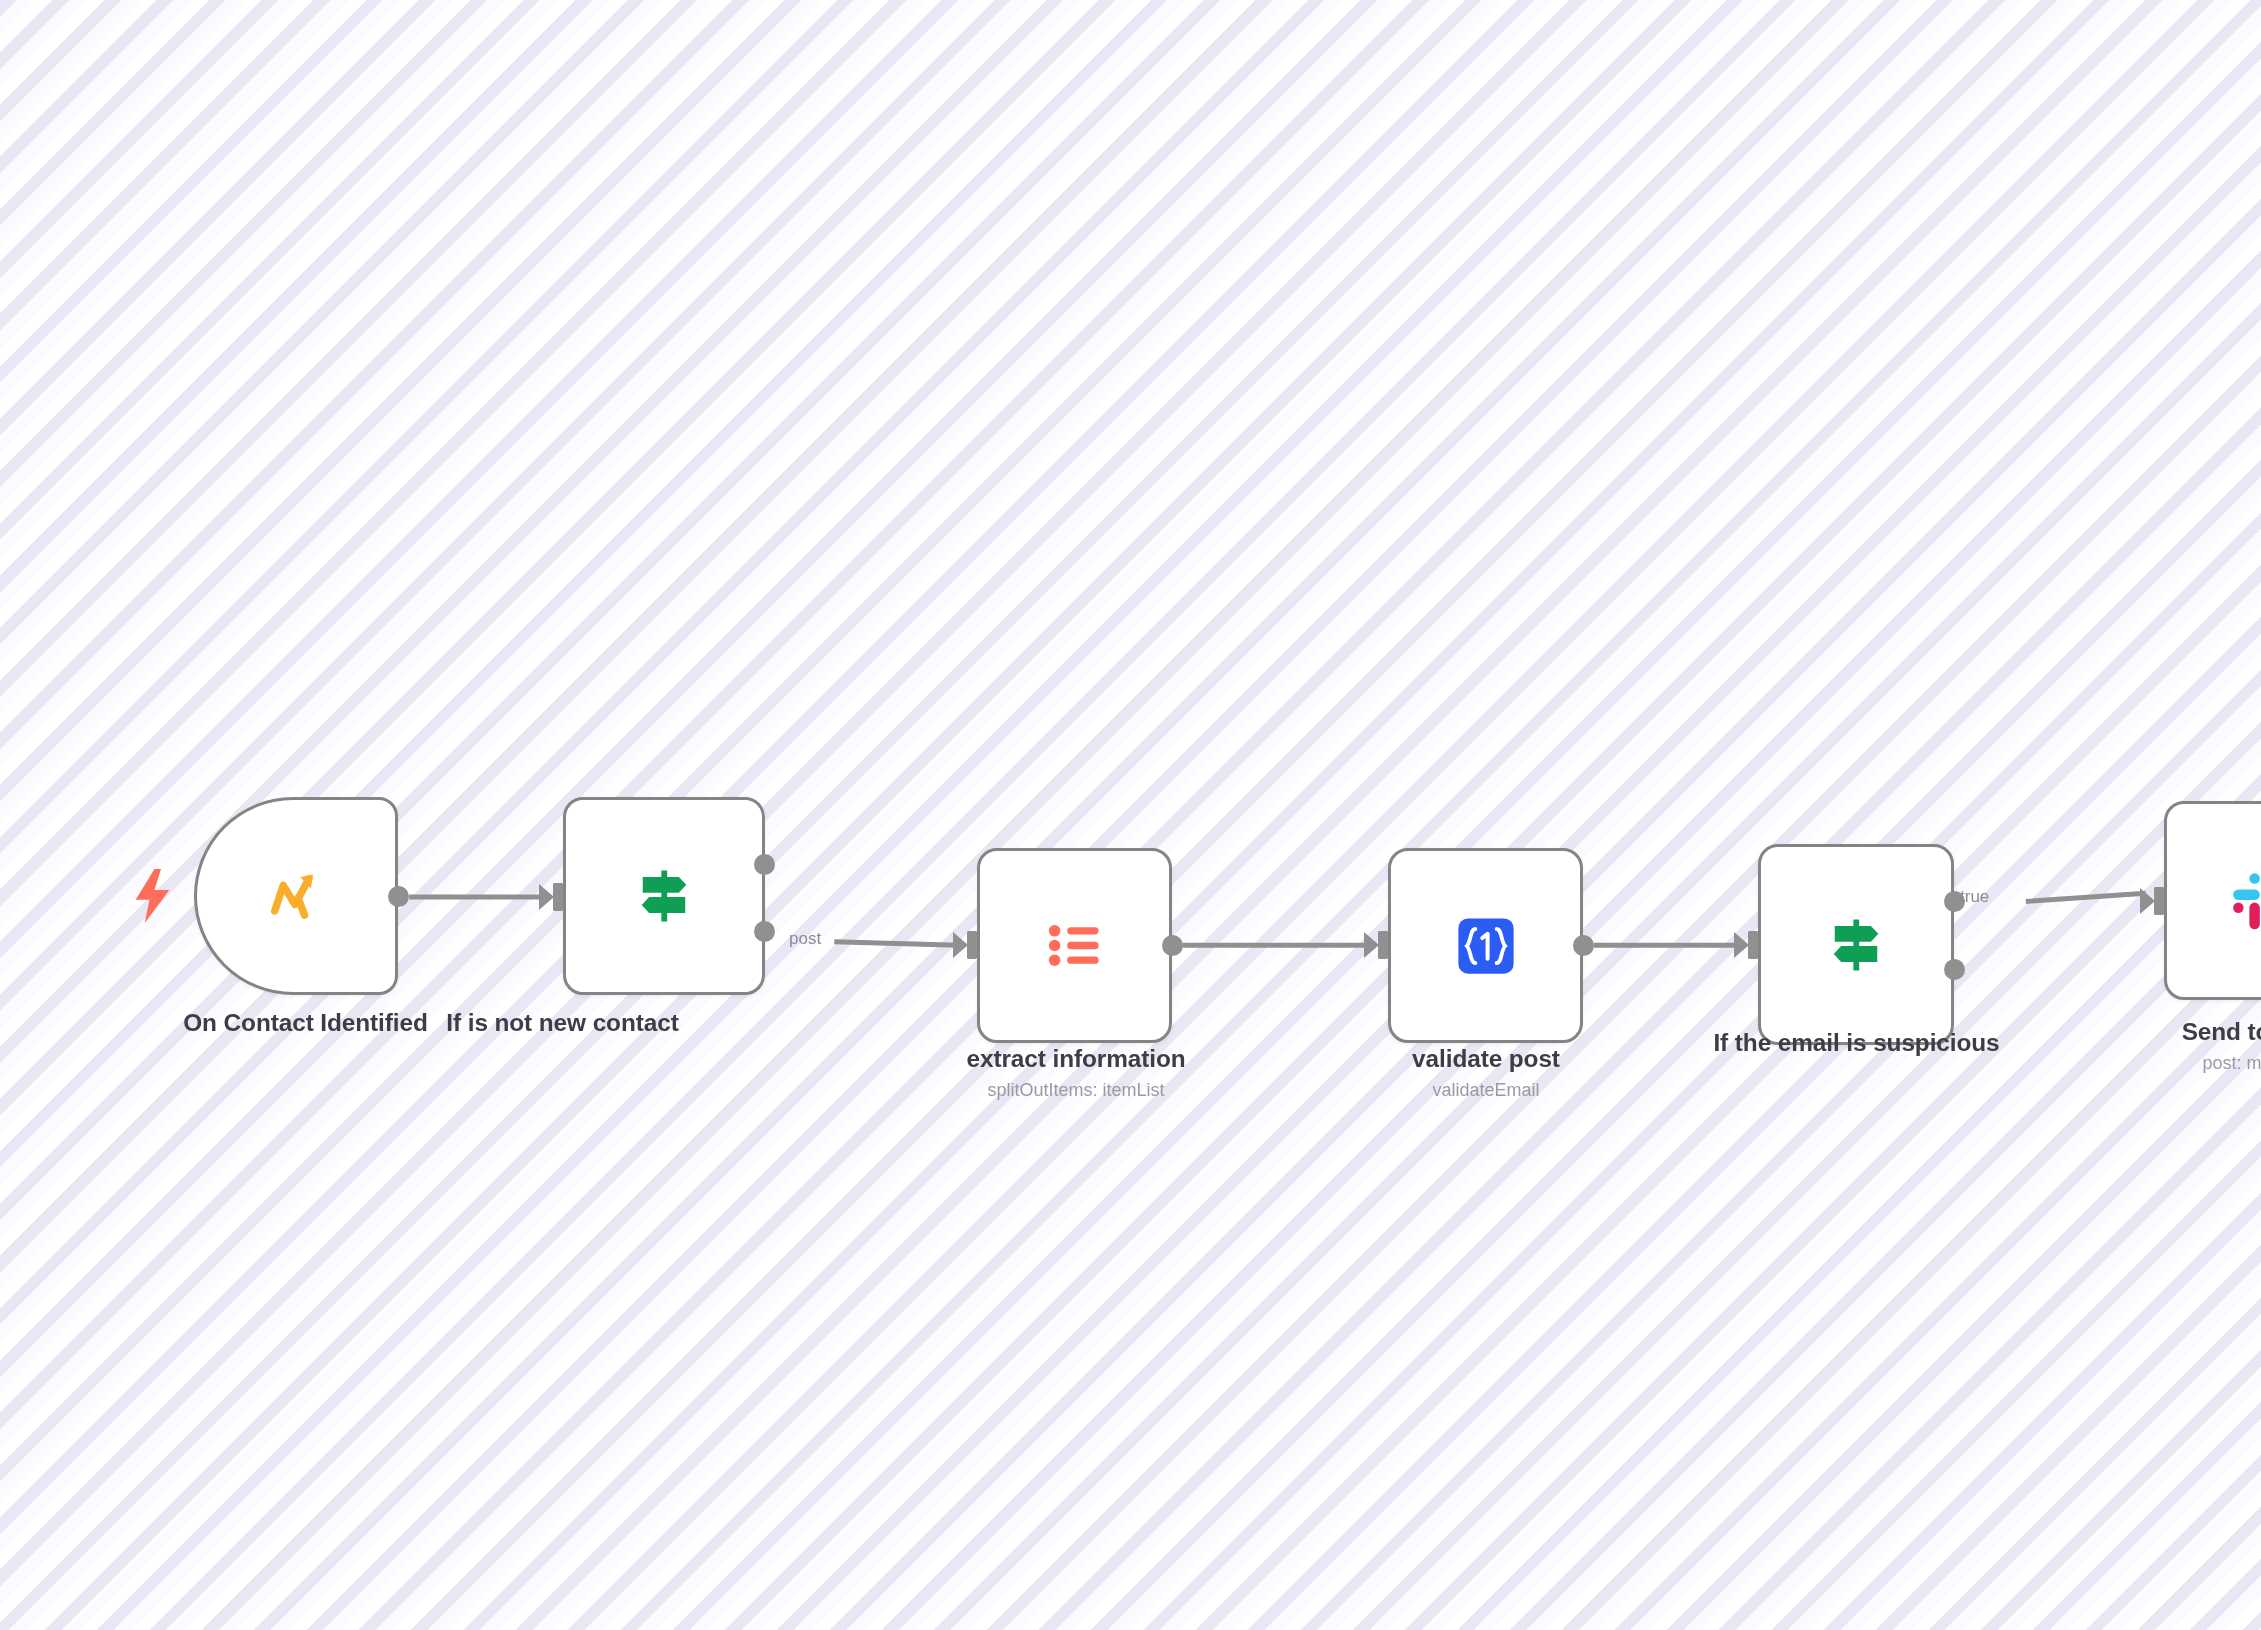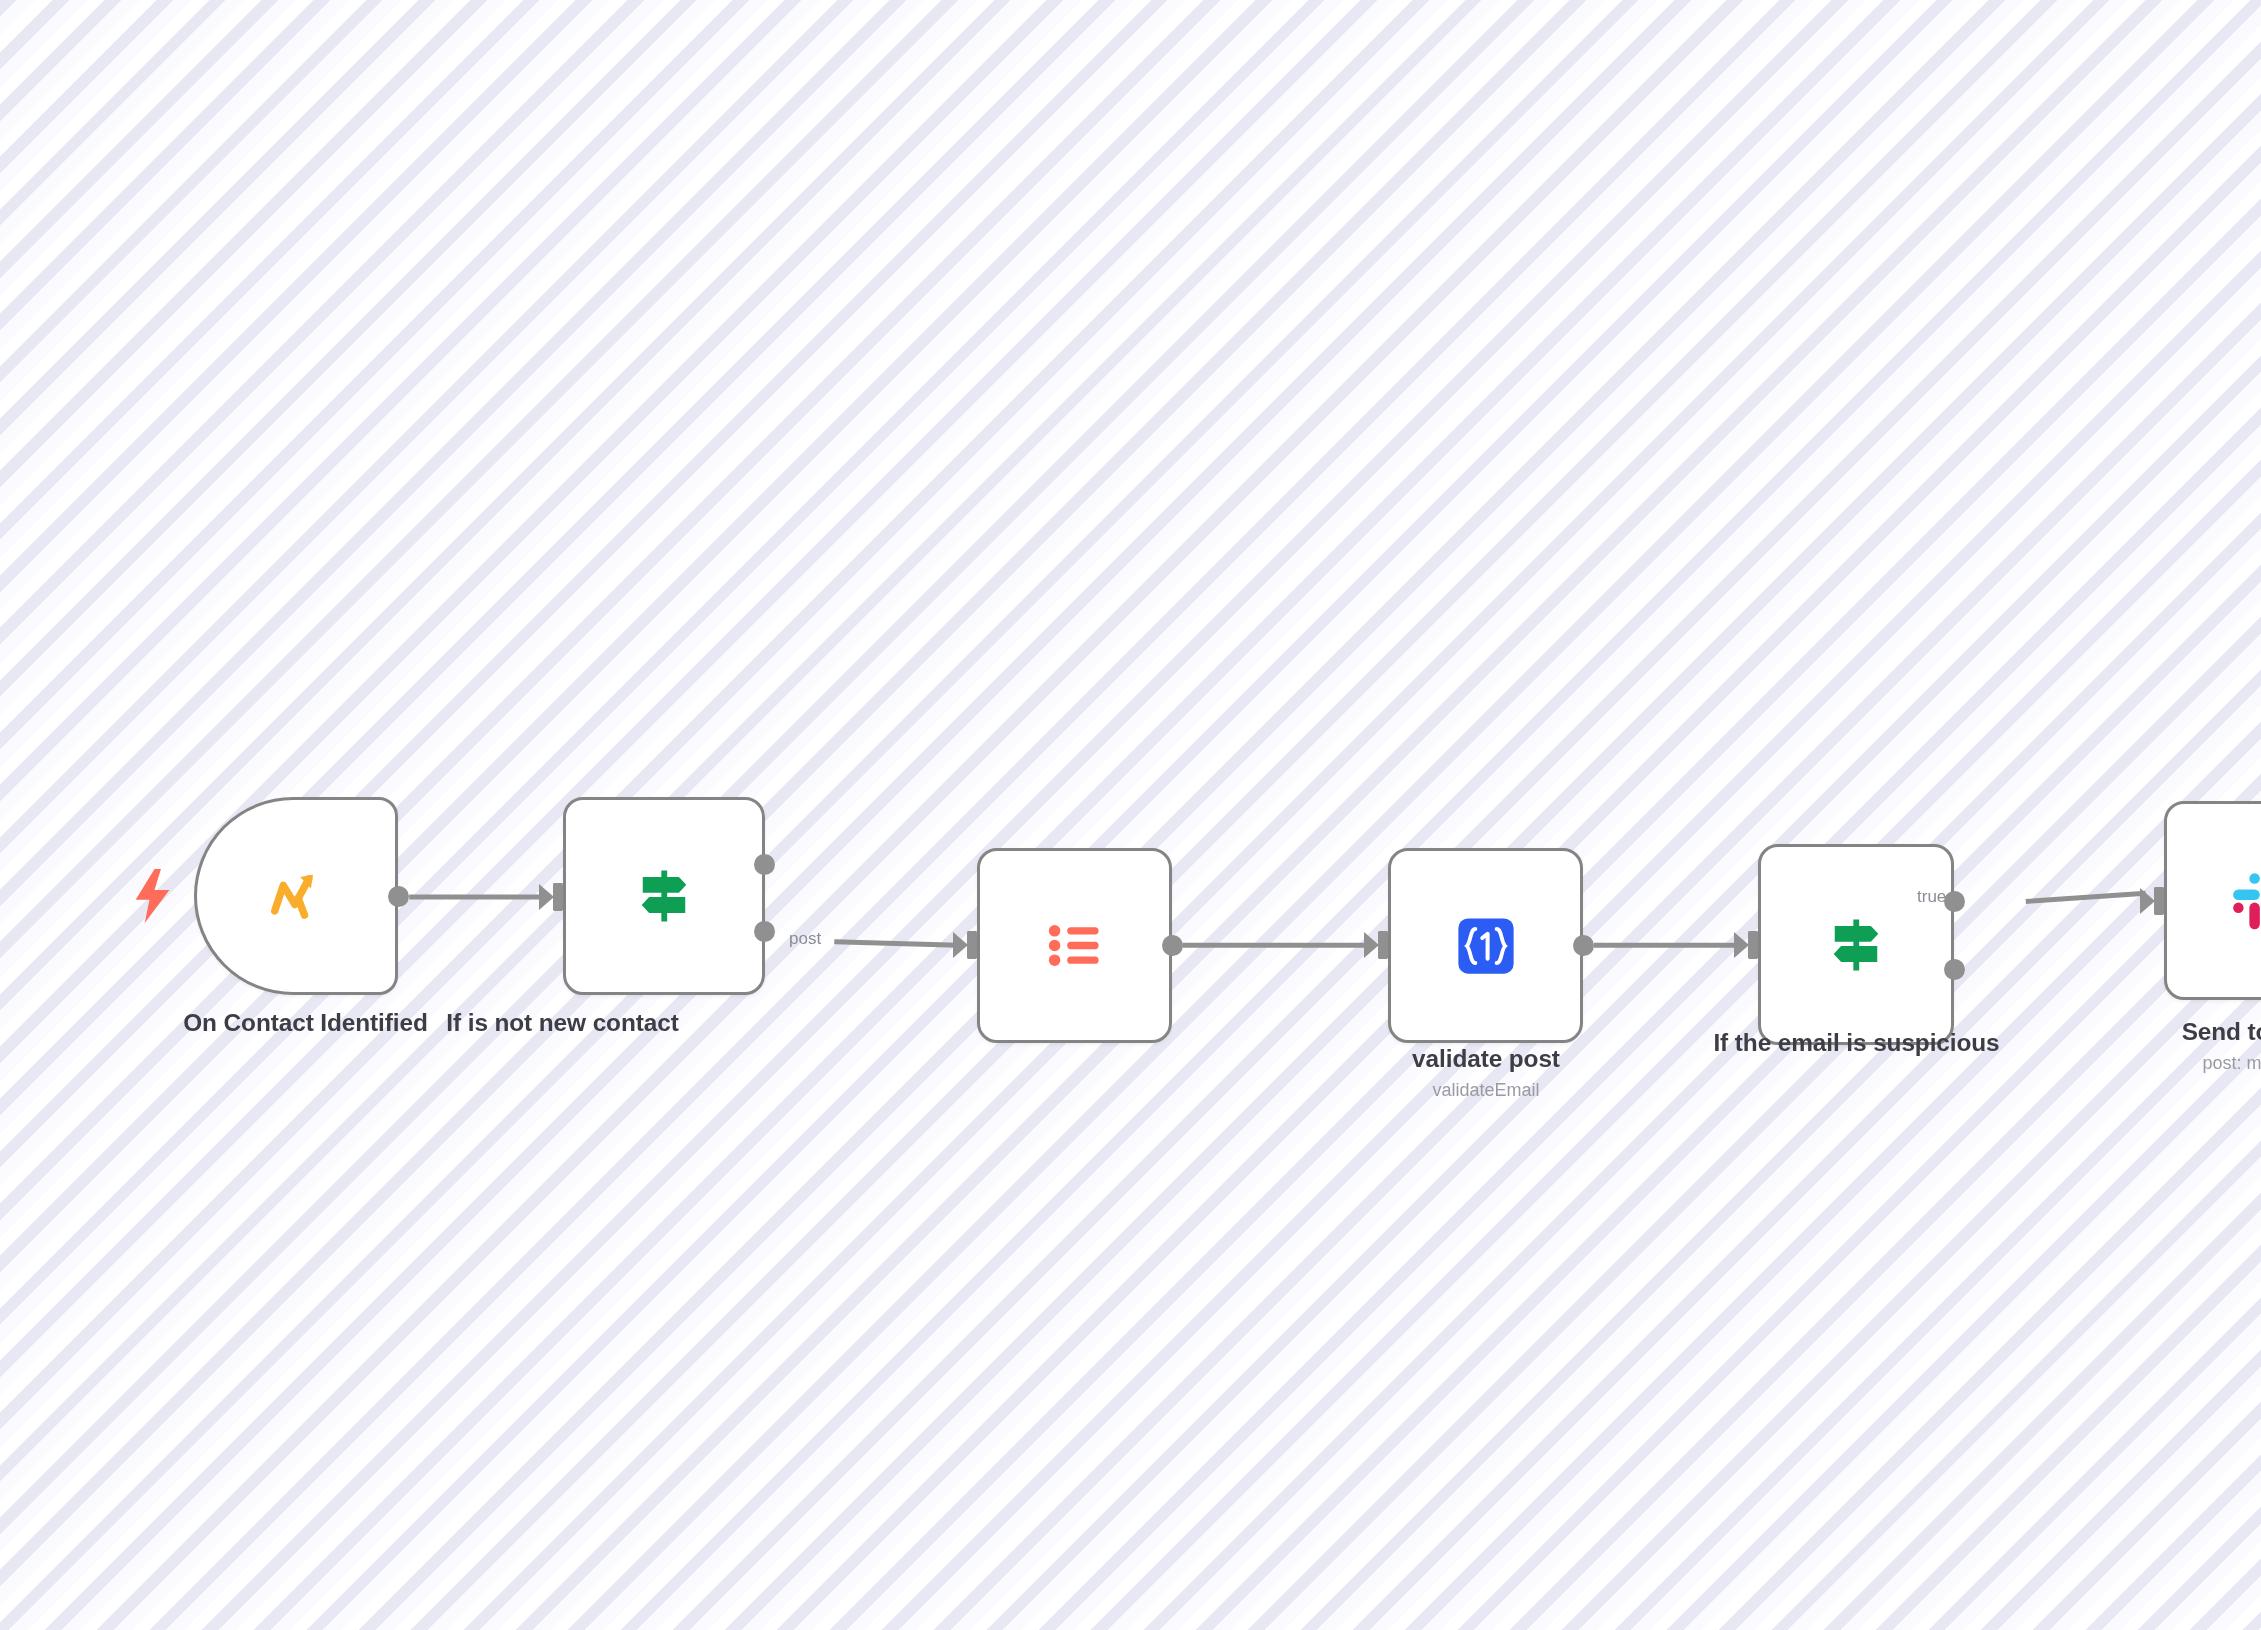--- a/index.html
+++ b/index.html
@@ -184,20 +184,24 @@
         <circle cx="13" cy="32" r="5.5" fill="#ff6d5a"></circle>
         <circle cx="13" cy="46" r="5.5" fill="#ff6d5a"></circle>
         <rect x="25" y="14.5" width="30" height="7" rx="3.5" fill="#ff6d5a"></rect>
         <rect x="25" y="28.5" width="30" height="7" rx="3.5" fill="#ff6d5a"></rect>
         <rect x="25" y="42.5" width="30" height="7" rx="3.5" fill="#ff6d5a"></rect>
       </svg>
     </span>
   </div>
   <div class="port-in" style="left:967px; top:931px;"></div>
   <div class="port-out" style="left:1162px; top:935px;"></div>
+  <div class="node-caption" style="left:877px; top:1045px; width:398px;">
+    <div class="node-title">extract information</div>
+    <div class="node-subtitle">splitOutItems: itemList</div>
+  </div>
 
   <div class="node" style="left:1388px; top:848px; width:195px; height:195px;">
     <span>
       <svg class="icon" viewBox="0 0 64 64" width="68" height="68">
         <rect x="6" y="6" width="52" height="52" rx="9" fill="#2b5df5"></rect>
         <path d="M22 16 C17 16 18 28 14 32 C18 36 17 48 22 48" stroke="#ffffff" stroke-width="3.6" fill="none" stroke-linecap="round"></path>
         <path d="M42 16 C47 16 46 28 50 32 C46 36 47 48 42 48" stroke="#ffffff" stroke-width="3.6" fill="none" stroke-linecap="round"></path>
         <path d="M28.5 24.5 L33.5 20.5 L33.5 44" stroke="#ffffff" stroke-width="3.8" fill="none" stroke-linecap="round" stroke-linejoin="round"></path>
       </svg>
     </span>
@@ -217,21 +221,21 @@
         <path d="M52 33 H18 L11 40.5 L18 48 H52 Z" fill="#0e9f54"></path>
       </svg>
     </span>
   </div>
   <div class="port-in" style="left:1748px; top:931px;"></div>
   <div class="port-out" style="left:1944px; top:891px;"></div>
   <div class="port-out" style="left:1944px; top:959px;"></div>
   <div class="node-caption" style="left:1653px; top:1022px; width:407px;margin-top:7px;">
     <div class="node-title">If the email is suspicious</div>
   </div>
-  <div class="edge-label" style="left:1917px; top:887px;">true</div>
+  <div class="edge-label" style="left:1960px; top:887px;">true</div>
 
   <div class="node" style="left:2164px; top:801px; width:199px; height:199px;">
     <span>
       <svg class="icon" viewBox="0 0 64 64" width="67" height="67">
 
         <rect x="18.5" y="6" width="10" height="10" rx="5" fill="#36c5f0"></rect>
         <rect x="3" y="21.5" width="25.5" height="10" rx="5" fill="#36c5f0"></rect>
 
         <rect x="35.5" y="6" width="10" height="25.5" rx="5" fill="#2eb67d"></rect>
         <rect x="48" y="21.5" width="10" height="10" rx="5" fill="#2eb67d"></rect>

